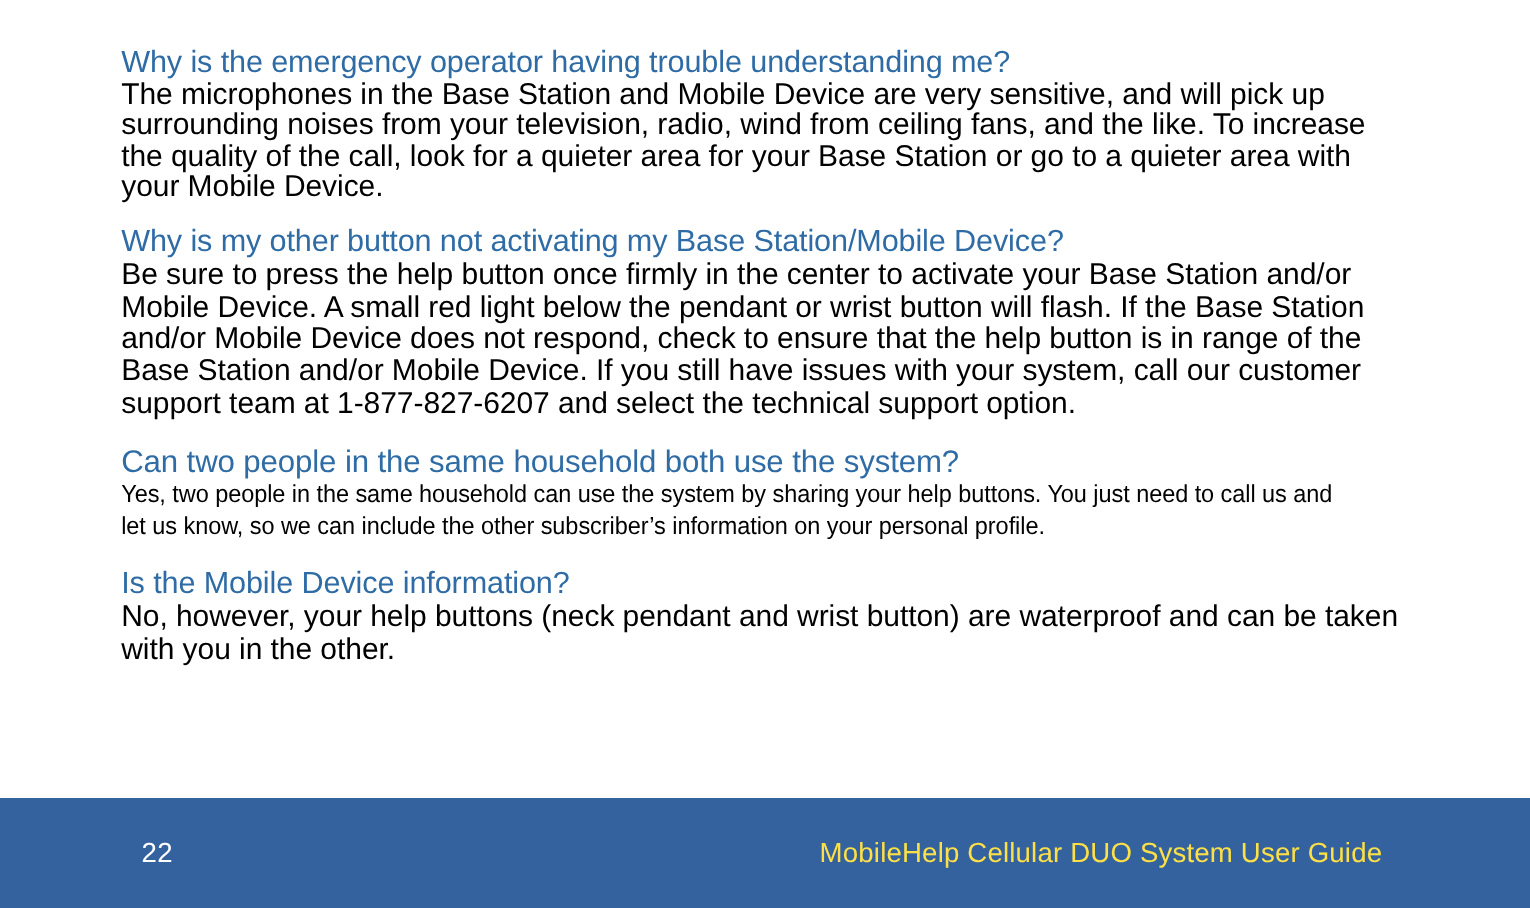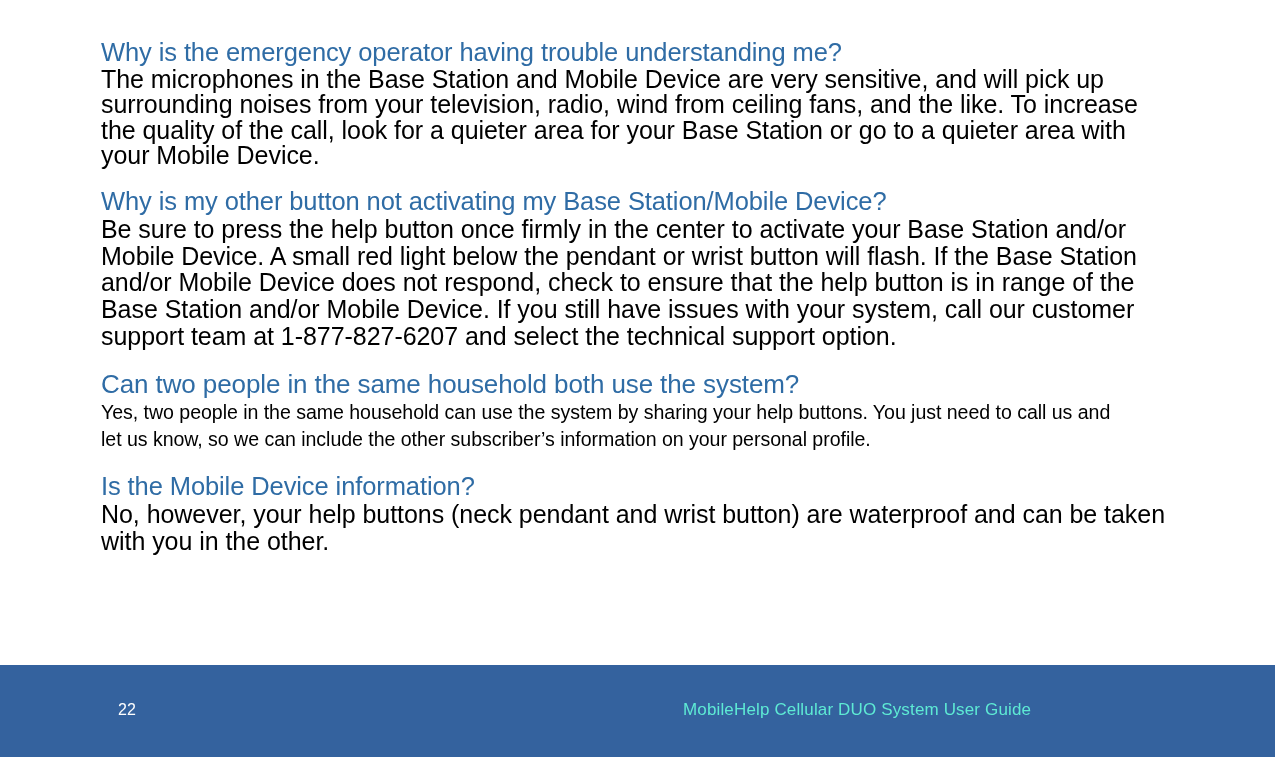--- a/index.html
+++ b/index.html
@@ -91,31 +91,31 @@
     position: relative;
     width: 100%;
     height: 100%;
   }
 
   .page-number {
     position: absolute;
     left: 118px;
     top: 32px;
     color: #ffffff;
-    font-size: 16px;
+    font-size: 23px;
     line-height: 26px;
     letter-spacing: 0.2px;
   }
 
   .footer-title {
     position: absolute;
     left: 683px;
     top: 33px;
-    color: #5eead4;
-    font-size: 17px;
+    color: #fde047;
+    font-size: 23px;
     line-height: 24px;
     letter-spacing: 0.15px;
     white-space: nowrap;
   }
 </style>
 </head>
 <body>
 
 <div class="page">
 

